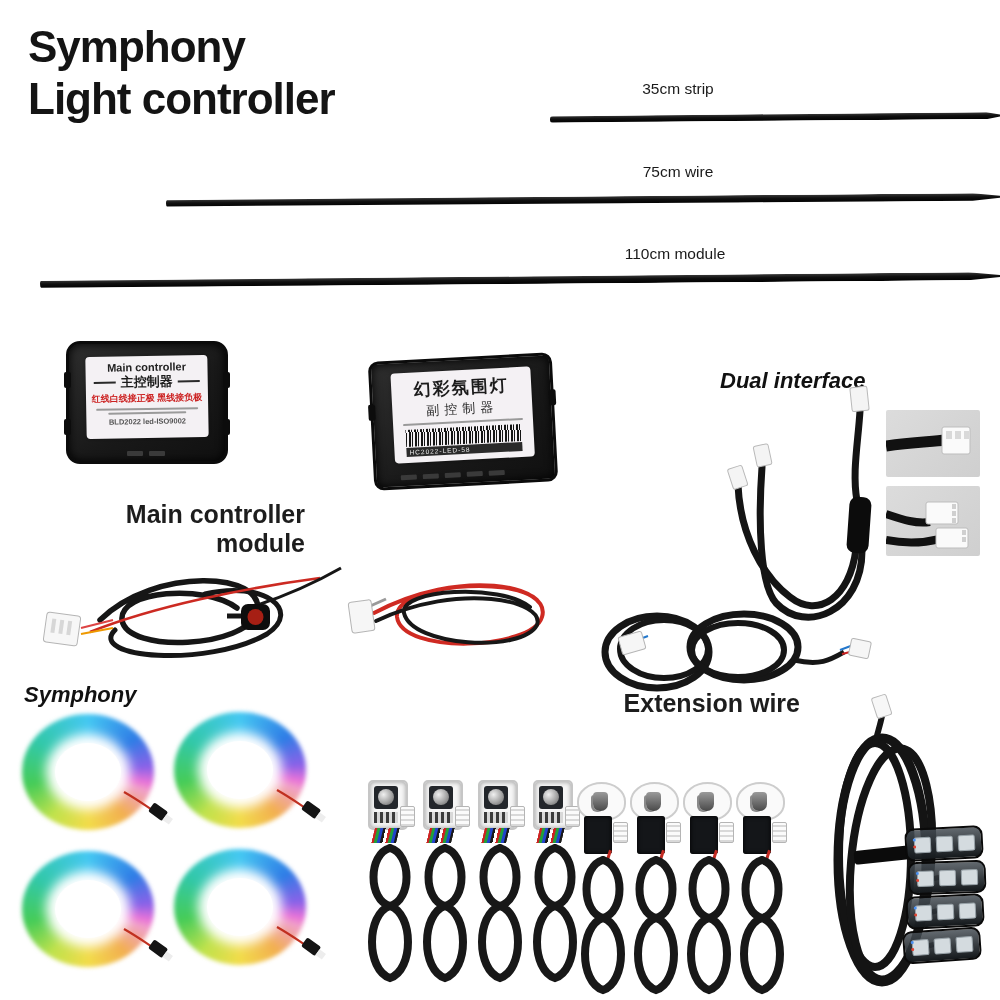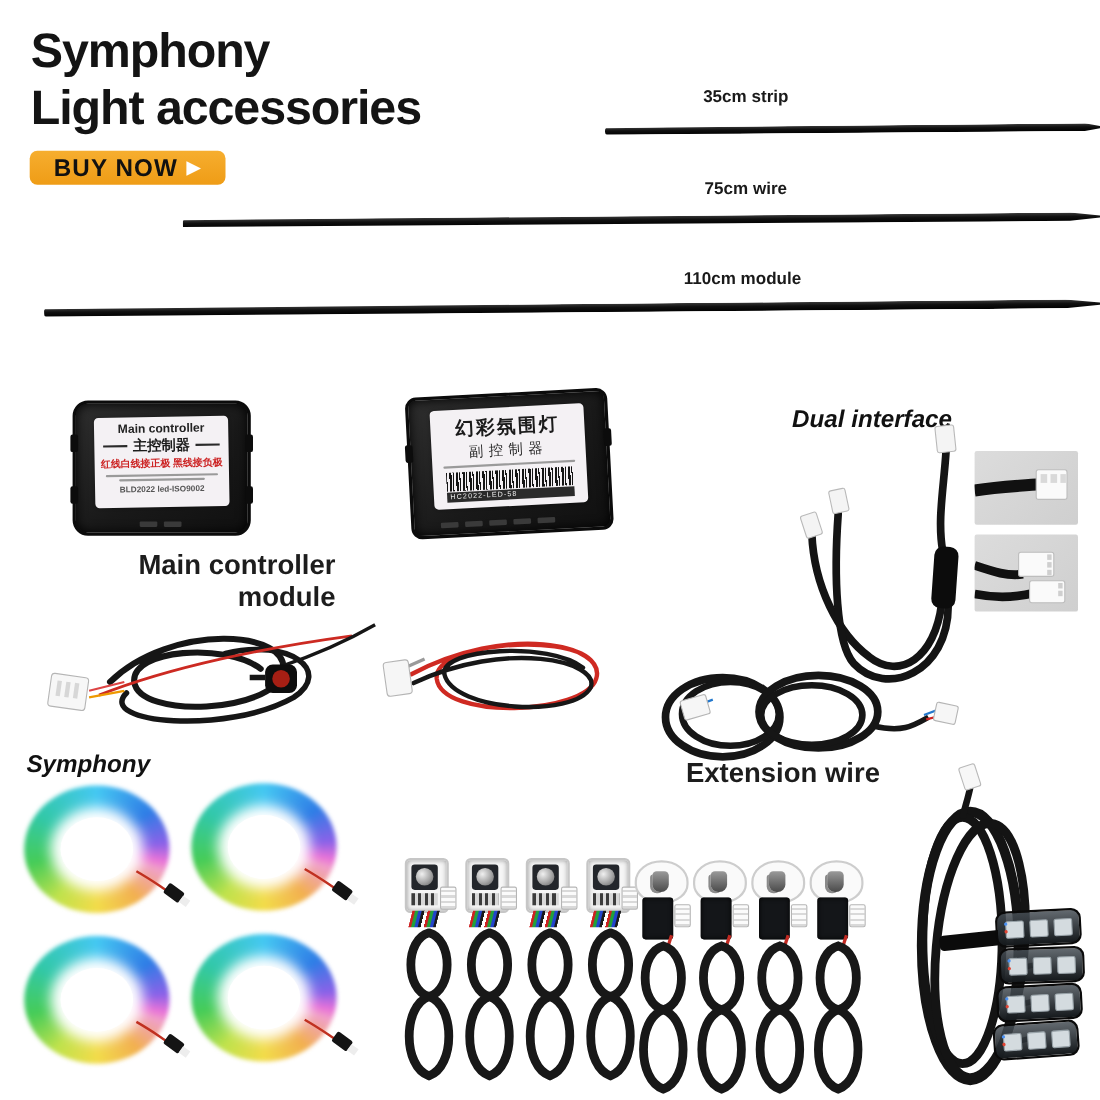--- a/index.html
+++ b/index.html
@@ -9,21 +9,21 @@
 
   
   .title{position:absolute;left:28px;font-weight:700;font-size:44px;letter-spacing:-1px;color:#141414;}
   .buy-btn{position:absolute;left:27px;top:137px;width:178px;height:31px;
            background:linear-gradient(#f6ae2f,#ef9c16);border-radius:7px;
            display:flex;align-items:center;justify-content:center;gap:8px;
            font-weight:700;font-size:22px;color:#111;letter-spacing:1px;}
   .buy-btn .arrow{color:#fff;font-size:16px;line-height:1;}
 
   
-  .strip-label{position:absolute;width:200px;text-align:center;font-weight:700;font-size:15.5px;color:#1a1a1a;}
+  .strip-label{position:absolute;width:200px;text-align:center;font-weight:400;font-size:15.5px;color:#1a1a1a;}
   .strip{position:absolute;height:7px;background:linear-gradient(#3a3a3a,#101010 45%,#000);
          border-radius:3px;transform-origin:right center;
          clip-path:polygon(0 8%,96.5% 0,100% 40%,100% 60%,96.5% 100%,0 92%);}
 
   
   .ctrl-box{position:absolute;background:linear-gradient(145deg,#2e2e2e,#191919 55%,#101010);
             border:3px solid #0b0b0b;border-radius:14px;box-shadow:inset 0 0 10px #000;}
   .ctrl-ear{position:absolute;width:7px;height:16px;background:#0c0c0c;border-radius:2px;}
   .white-label{position:absolute;background:#f4f1f4;border-radius:4px;box-shadow:0 0 3px #00000055;
                text-align:center;overflow:hidden;}
@@ -89,43 +89,39 @@
   .pod::before{content:"";position:absolute;left:6px;top:8px;width:3px;height:3px;border-radius:50%;
        background:#4a90f2;box-shadow:0 7px 0 #e04433;}
   .pod .chip{width:15px;height:14px;background:#d4dbdf;border:1px solid #98a2a8;border-radius:2px;}
 </style>
 </head>
 <body>
 
 <div id="canvas">
 
   <div class="title" style="top:22px;">Symphony</div>
-  <div class="title" style="top:74px;">Light accessories</div>
-  <div class="buy-btn">
-    <span>BUY NOW</span>
-    <span class="arrow">▶</span>
-  </div>
+  <div class="title" style="top:74px;">Light controller</div>
 
   <div class="strip-label" style="left:578px;top:80px;">35cm strip</div>
   <div class="strip" style="left:550px;top:112px;width:452px;transform:rotate(-0.5deg);">
     
     
   </div>
   <div class="strip-label" style="left:578px;top:163px;">75cm wire</div>
   <div class="strip" style="left:166px;top:193px;width:836px;height:7.5px;transform:rotate(-0.45deg);">
     
     
   </div>
   <div class="strip-label" style="left:575px;top:245px;">110cm module</div>
   <div class="strip" style="left:40px;top:272px;width:962px;height:8px;transform:rotate(-0.5deg);">
     
     
   </div>
 
-  <div class="ctrl-box" style="left:66px;top:364px;width:156px;height:117px;">
+  <div class="ctrl-box" style="left:66px;top:341px;width:156px;height:117px;">
     <span class="ctrl-ear" style="left:-5px;top:28px;"></span>
     <span class="ctrl-ear" style="right:-5px;top:28px;"></span>
     <span class="ctrl-ear" style="left:-5px;bottom:26px;"></span>
     <span class="ctrl-ear" style="right:-5px;bottom:26px;"></span>
     <div class="white-label" style="left:17px;top:12px;width:122px;height:82px;transform:rotate(-1deg);">
       <div class="wl-en">Main controller</div>
       <div class="wl-cn">主控制器</div>
       <div class="wl-red">红线白线接正极 黑线接负极</div>
       <div class="micro"></div>
       <div class="micro short"></div>

